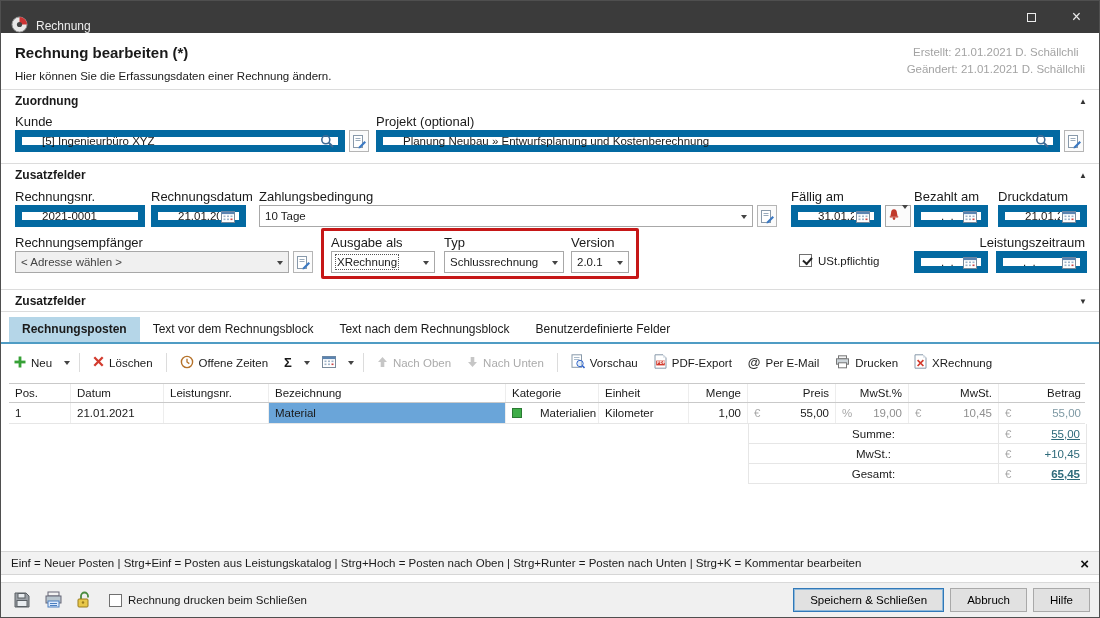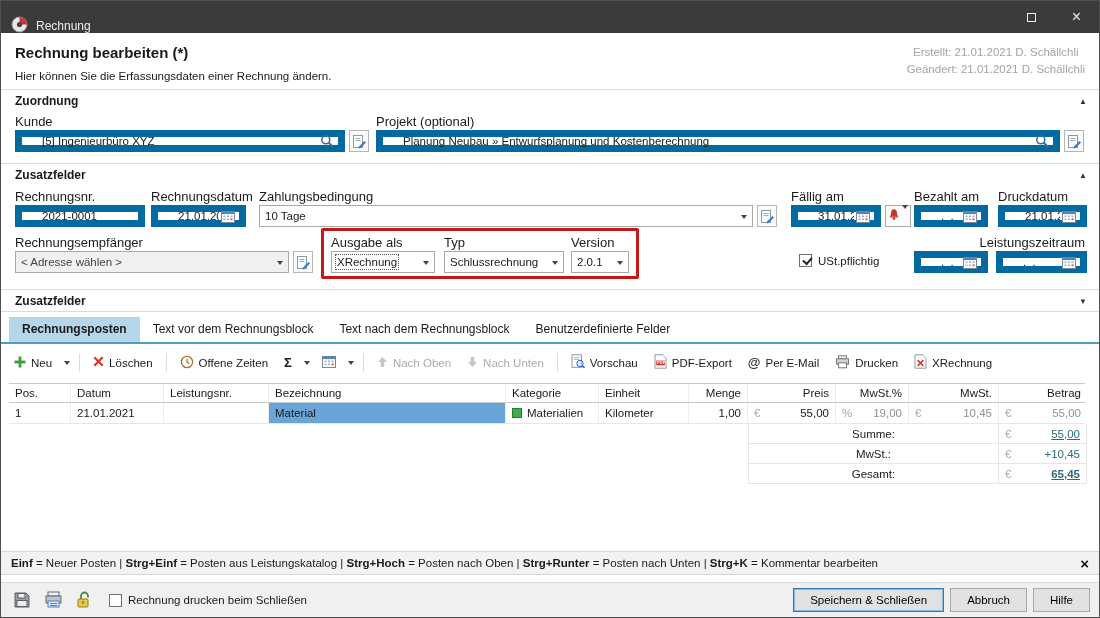--- a/index.html
+++ b/index.html
@@ -66,38 +66,38 @@
   .grid-row{display:grid;grid-template-columns:62px 93px 105px 237px 93px 90px 59px 88px 73px 90px 88px}
   .thead{border-top:1px solid #c9c9c9;border-bottom:1px solid #c9c9c9;font-weight:400}
   .c{padding:3px 6px;border-right:1px solid #ededed;overflow:hidden;white-space:nowrap}
   .c:last-child{border-right:none}
   .num{text-align:right}
   .trow{border-bottom:1px solid #e6e6e6}
   .trow .c{padding:4px 6px}
   .cell-selected{background:#6aa5d9}
   .money{display:flex;justify-content:space-between;gap:4px}
   .sym{color:#a9a9a9}
-  .kat{display:flex;align-items:center;gap:5px}
+  .kat{display:flex;align-items:center;gap:18px}
   .kat-sq{width:10px;height:10px;background:#3fae49;border:1px solid #2a7a33;flex:none}
   .gray-val{color:#8f8f8f}
   .teal-val{color:#7e99a4}
 
   .summary{margin-left:739px;width:339px;border-left:1px solid #e6e6e6;border-right:1px solid #e6e6e6}
   .sumrow{display:grid;grid-template-columns:249px 88px;border-bottom:1px solid #e6e6e6}
   .sumlabel{text-align:center;font-weight:400;padding:3.5px 10px}
   .sumval{display:flex;justify-content:space-between;padding:3.5px 6px;border-left:1px solid #e6e6e6}
   .v-teal{color:#2e6a7a}
   .u{text-decoration:underline}
   .b{font-weight:700}
 
   .spacer{flex:1}
 
   
   .statusbar{flex:none;height:24px;background:#f2f2f2;border-top:1px solid #d6d6d6;border-bottom:1px solid #d6d6d6;display:flex;align-items:center;padding:0 10px;font-size:11.5px}
-  .statusbar b{font-weight:700}
+  .statusbar b{font-weight:400}
   .status-close{margin-left:auto;font-weight:700;font-size:15px;color:#111;cursor:default}
   .gap{flex:none;height:7px;background:#fff}
 
   
   .footer{flex:none;height:35px;background:#f0f0f0;border-top:1px solid #d9d9d9;display:flex;align-items:center;padding:0 9px;gap:7px}
   .foot-icon{width:24px;height:24px;display:flex;align-items:center;justify-content:center;cursor:default}
   .footer .fcheck{position:static;margin-left:6px}
   .foot-btns{margin-left:auto;display:flex;gap:6px}
   .btn{height:24px;background:#e1e1e1;border:1px solid #a9a9a9;font:inherit;font-size:11.5px;padding:0 16px;cursor:default}
   .btn.primary{border:1px solid #3078b8;box-shadow:inset 0 0 0 1px #8db8da}

